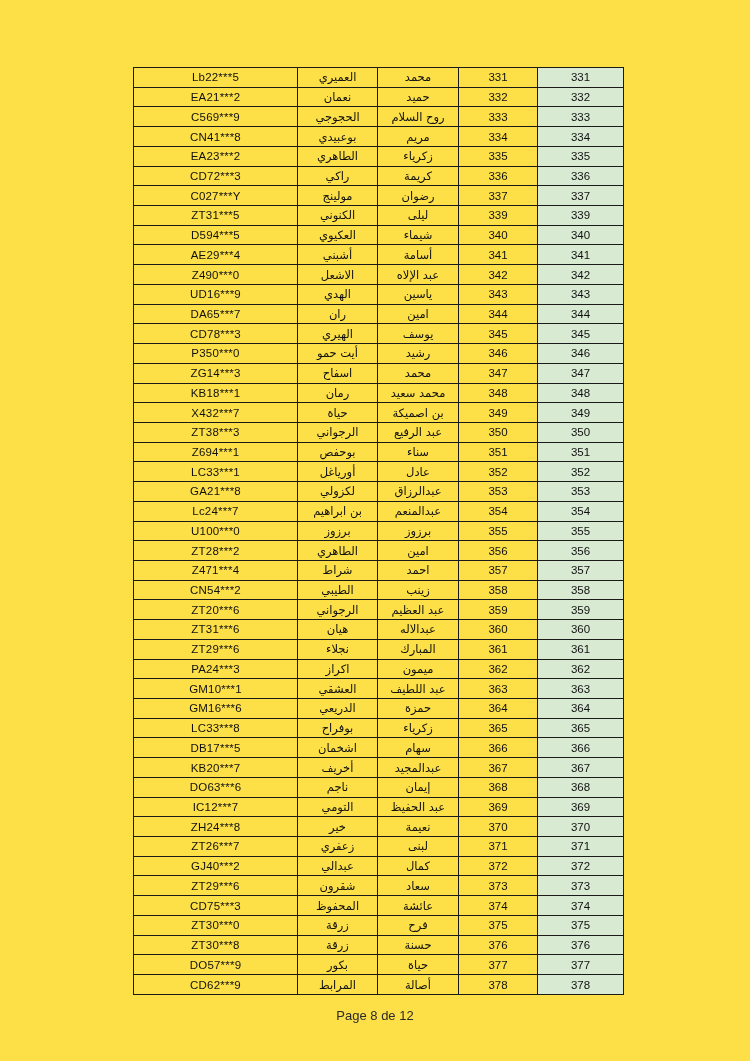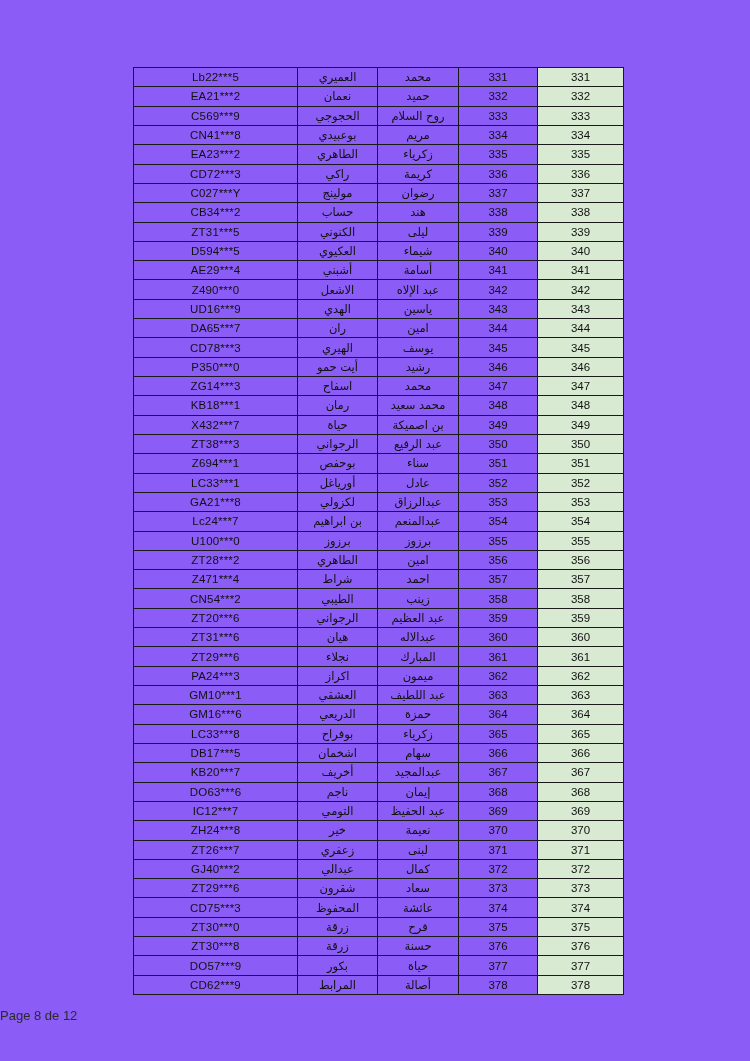--- a/index.html
+++ b/index.html
@@ -4,21 +4,21 @@
 <style>
   html, body {
     margin: 0;
     padding: 0;
     background: #ffffff;
   }
   .page {
     position: relative;
     width: 750px;
     height: 1061px;
-    background: #8b5cf6;
+    background: #fde047;
     font-family: "Liberation Sans", "DejaVu Sans", sans-serif;
     overflow: hidden;
   }
   table.results {
     position: absolute;
     left: 133px;
     top: 67px;
     width: 490px;
     height: 928px;
     border-collapse: collapse;
@@ -49,20 +49,21 @@
     font-size: 12px;
   }
   td.green {
     background: var(--highlight, #d9ead3);
   }
   .footer {
     position: absolute;
     left: 0;
     top: 1008px;
     width: 750px;
+    text-align: center;
     font-size: 13px;
     color: #2b2b2b;
     font-family: "Liberation Sans", "DejaVu Sans", sans-serif;
   }
 </style>
 </head>
 <body>
 
 <div class="page">
 
@@ -118,27 +119,20 @@
     <td class="num green">336</td>
   </tr>
         <tr>
     <td class="code">C027***Y</td>
     <td class="ar">مولينج</td>
     <td class="ar">رضوان</td>
     <td class="num">337</td>
     <td class="num green">337</td>
   </tr>
         <tr>
-    <td class="code">CB34***2</td>
-    <td class="ar">حساب</td>
-    <td class="ar">هند</td>
-    <td class="num">338</td>
-    <td class="num green">338</td>
-  </tr>
-        <tr>
     <td class="code">ZT31***5</td>
     <td class="ar">الكنوني</td>
     <td class="ar">ليلى</td>
     <td class="num">339</td>
     <td class="num green">339</td>
   </tr>
         <tr>
     <td class="code">D594***5</td>
     <td class="ar">العكيوي</td>
     <td class="ar">شيماء</td>

